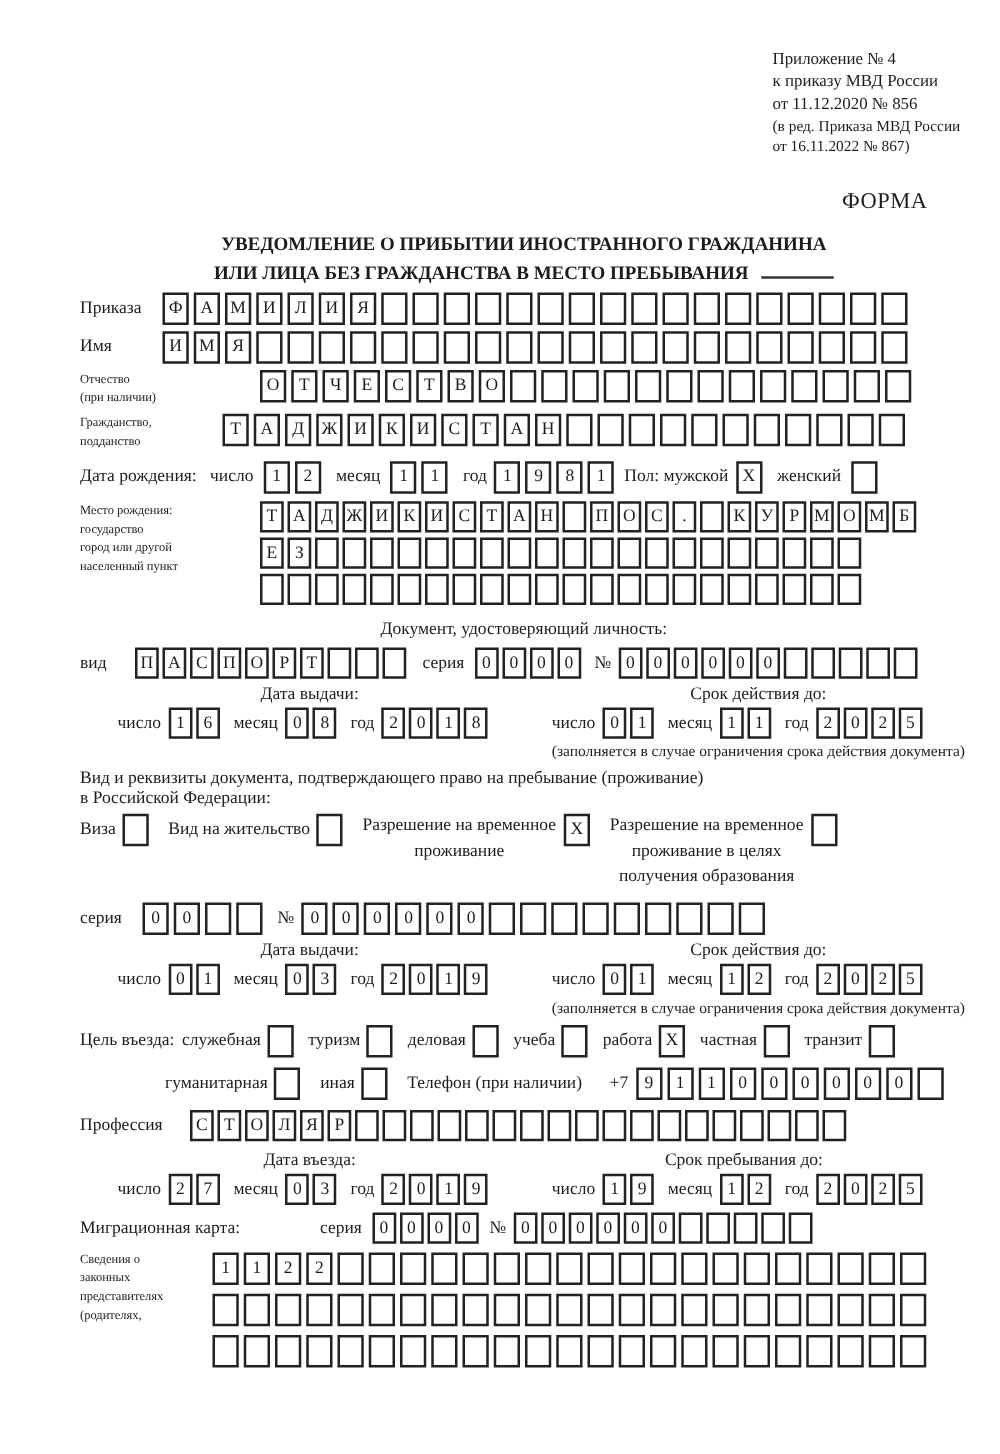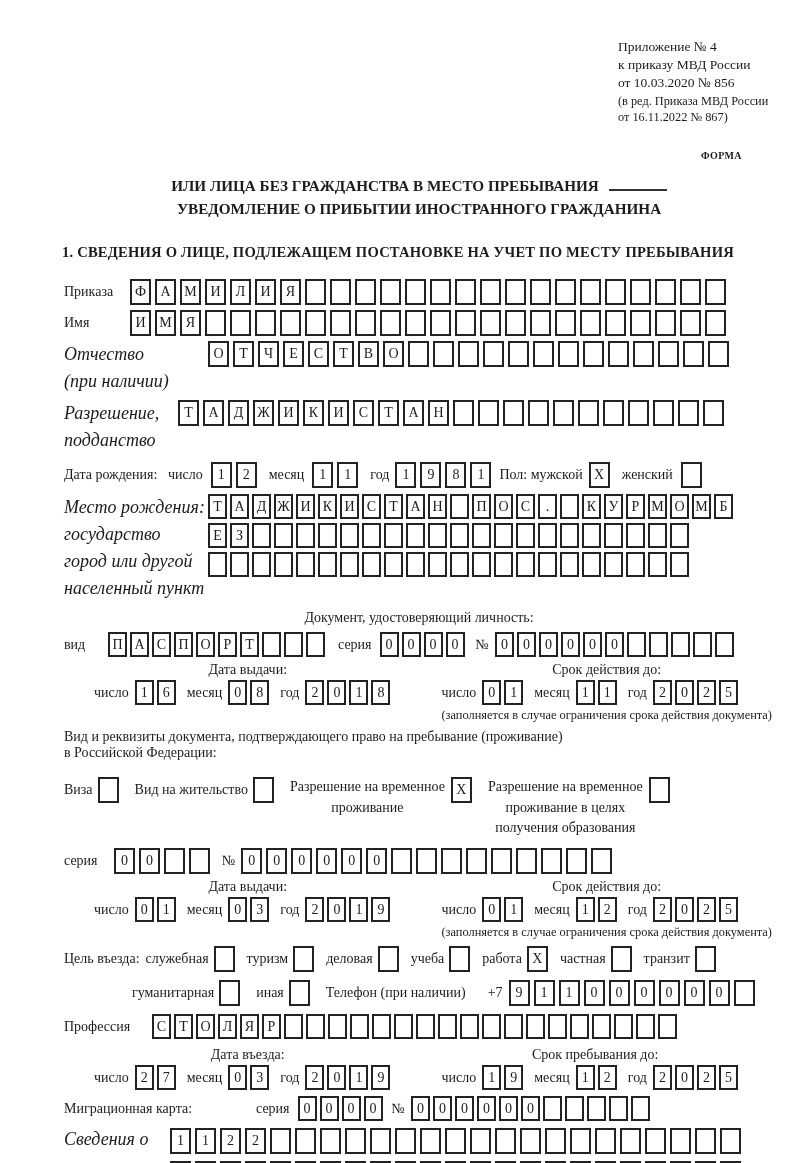--- a/index.html
+++ b/index.html
@@ -4,30 +4,30 @@
 <style>
   html,body{margin:0;padding:0;background:#fff;}
   .page{
     width:800px;height:1163px;box-sizing:border-box;position:relative;
     padding:38px 26px 0 64px;background:#fff;color:#1c1c1c;
     font-family:"Liberation Serif","DejaVu Serif",serif;overflow:hidden;
   }
   
   .appendix{margin-left:554px;font-size:13.5px;line-height:1.35;}
   .appendix .small{font-size:12.3px;}
-  .forma{ text-align:right;font-weight:bold;font-size:10px;margin:24px 32px 14px 0;letter-spacing:.4px;}
+  .forma{ text-align:right;font-weight:normal;font-size:18px;margin:24px 32px 14px 0;letter-spacing:.4px;}
   
   .title{text-align:center;font-weight:bold;font-size:15.2px;line-height:1.5;margin-bottom:4px;}
   .blank-underline{display:inline-block;width:58px;border-bottom:2px solid #333;height:13px;margin-left:10px;}
   .sec-heading{font-weight:bold;font-size:14.6px;margin:24px 0 18px -2px;letter-spacing:.2px;}
   
   .row{display:flex;align-items:center;margin-bottom:5px;}
   .row.top{align-items:flex-start;}
   .lbl{font-size:14px;flex:0 0 auto;}
-  .lbl2{font-size:18px;line-height:1.5;flex:0 0 auto;font-style:italic;}
+  .lbl2{font-size:10px;line-height:1.5;flex:0 0 auto;}
   .boxes{display:flex;flex:0 0 auto;}
   .cell{
     box-sizing:border-box;width:21px;height:26px;border:2px solid #222;
     margin-right:4px;display:inline-flex;align-items:center;justify-content:center;
     font-size:14px;flex:0 0 auto;background:#fff;
   }
   .compact .cell{width:19px;margin-right:3px;height:25px;}
   .stack{display:flex;flex-direction:column;}
   .stack .boxes{margin-bottom:4px;}
   .gap8{width:8px;flex:0 0 auto;} .gap12{width:12px;flex:0 0 auto;}
@@ -47,32 +47,31 @@
   .pair .lbl{margin-right:5px;}
 </style>
 </head>
 <body>
 
 <div class="page">
 
   <div class="appendix">
     <div>Приложение № 4</div>
     <div>к приказу МВД России</div>
-    <div>от 10.03.2020 № 856</div>
+    <div>от 11.12.2020 № 856</div>
     <div class="small">(в ред. Приказа МВД России</div>
     <div class="small">от 16.11.2022 № 867)</div>
   </div>
   <div class="forma">ФОРМА</div>
 
   <div class="title">
+    <div>УВЕДОМЛЕНИЕ О ПРИБЫТИИ ИНОСТРАННОГО ГРАЖДАНИНА</div>
     <div><span>ИЛИ ЛИЦА БЕЗ ГРАЖДАНСТВА В МЕСТО ПРЕБЫВАНИЯ</span><span class="blank-underline"></span></div>
-    <div>УВЕДОМЛЕНИЕ О ПРИБЫТИИ ИНОСТРАННОГО ГРАЖДАНИНА</div>
-  </div>
-
-  <div class="sec-heading">1. СВЕДЕНИЯ О ЛИЦЕ, ПОДЛЕЖАЩЕМ ПОСТАНОВКЕ НА УЧЕТ ПО МЕСТУ ПРЕБЫВАНИЯ</div>
+  </div>
+
 
   <div class="row">
     <span class="lbl" style="width:66px">Приказа</span>
     <span class="boxes">
         <span class="cell">Ф</span>
         <span class="cell">А</span>
         <span class="cell">М</span>
         <span class="cell">И</span>
         <span class="cell">Л</span>
         <span class="cell">И</span>
@@ -152,21 +151,21 @@
         <span class="cell"></span>
         <span class="cell"></span>
         <span class="cell"></span>
         <span class="cell"></span>
         <span class="cell"></span>
       </span>
   </div>
 
   <div class="row top">
     <span class="lbl2" style="width:114px">
-      <span>Разрешение,</span><br>
+      <span>Гражданство,</span><br>
       <span>подданство</span>
     </span>
     <span class="boxes">
         <span class="cell">Т</span>
         <span class="cell">А</span>
         <span class="cell">Д</span>
         <span class="cell">Ж</span>
         <span class="cell">И</span>
         <span class="cell">К</span>
         <span class="cell">И</span>
@@ -387,21 +386,21 @@
             <span class="cell">5</span>
           </span>
       </div>
       <div class="note-wrap">
           <span class="note">(заполняется в случае ограничения срока действия документа)</span>
         </div>
     </div>
   </div>
 
   <div class="lbl" style="margin:2px 0 0 0">Вид и реквизиты документа, подтверждающего право на пребывание (проживание)</div>
-  <div class="lbl" style="margin:0 0 16px 0">в Российской Федерации:</div>
+  <div class="lbl" style="margin:0 0 4px 0">в Российской Федерации:</div>
 
   <div class="row top">
     <span class="pair">
       <span class="lbl">Виза</span>
       <span class="boxes">
           <span class="cell"></span>
         </span>
     </span>
     <span class="gap12"></span>
     <span class="pair">

